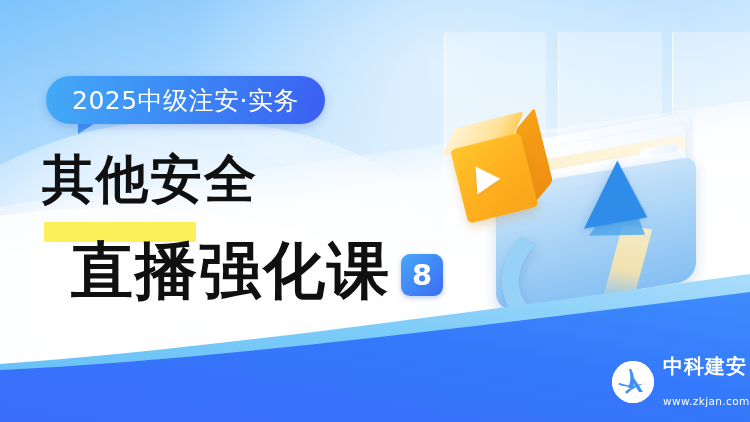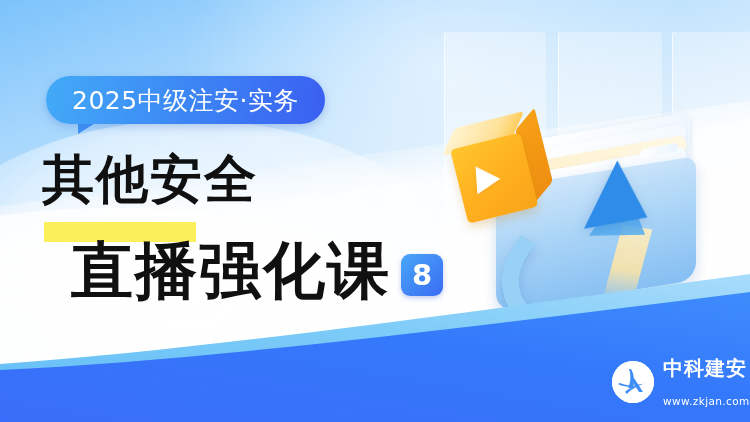--- a/index.html
+++ b/index.html
@@ -199,21 +199,21 @@
   .logo{
     position:absolute;left:612px;top:357px;display:flex;align-items:center;
   }
   .logo-mark{
     width:42px;height:42px;border-radius:50%;background:#ffffff;
     position:relative;flex:none;
   }
   .logo-txt{margin-left:9px;}
   .logo-name{
     color:#ffffff;font-size:20px;font-weight:700;letter-spacing:1px;
-    font-family:Liberation Sans, sans-serif;line-height:1.1;
+    font-family:Liberation Mono, monospace;line-height:1.1;
   }
   .logo-url{
     color:#ffffff;font-size:10.5px;letter-spacing:.4px;margin-top:16px;
     font-family:"DejaVu Sans","Liberation Sans",sans-serif;
   }
 </style>
 </head>
 <body>
 
 <div class="banner">

